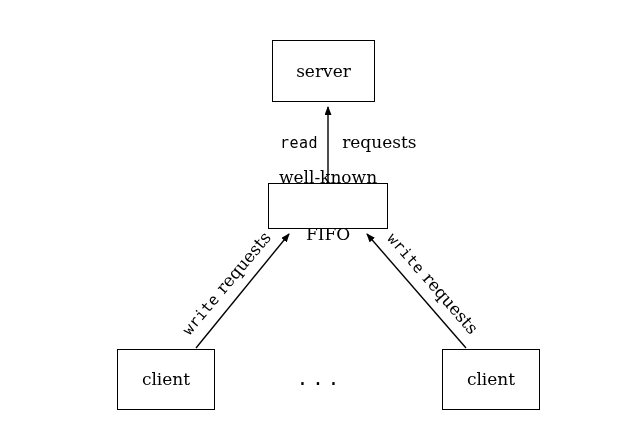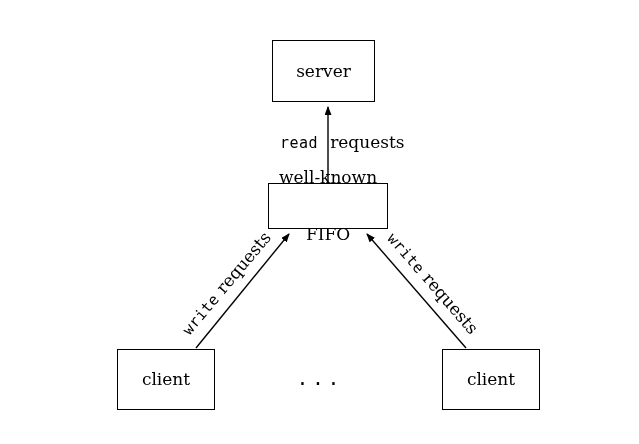--- a/index.html
+++ b/index.html
@@ -45,21 +45,21 @@
     font-family: "DejaVu Sans Mono", monospace;
     font-size: 15px;
     letter-spacing: 0.5px;
   }
   .noun {
     font-family: "DejaVu Serif", serif;
     font-size: 17px;
   }
   .label-read {
     left: 280px; top: 132px;
-    gap: 12px;
+    gap: 24px;
   }
   .label-write-left {
     left: 226px; top: 283px;
     gap: 6px;
     transform: translate(-50%, -50%) rotate(-50deg);
   }
   .label-write-right {
     left: 433px; top: 283px;
     gap: 6px;
     transform: translate(-50%, -50%) rotate(49deg);

